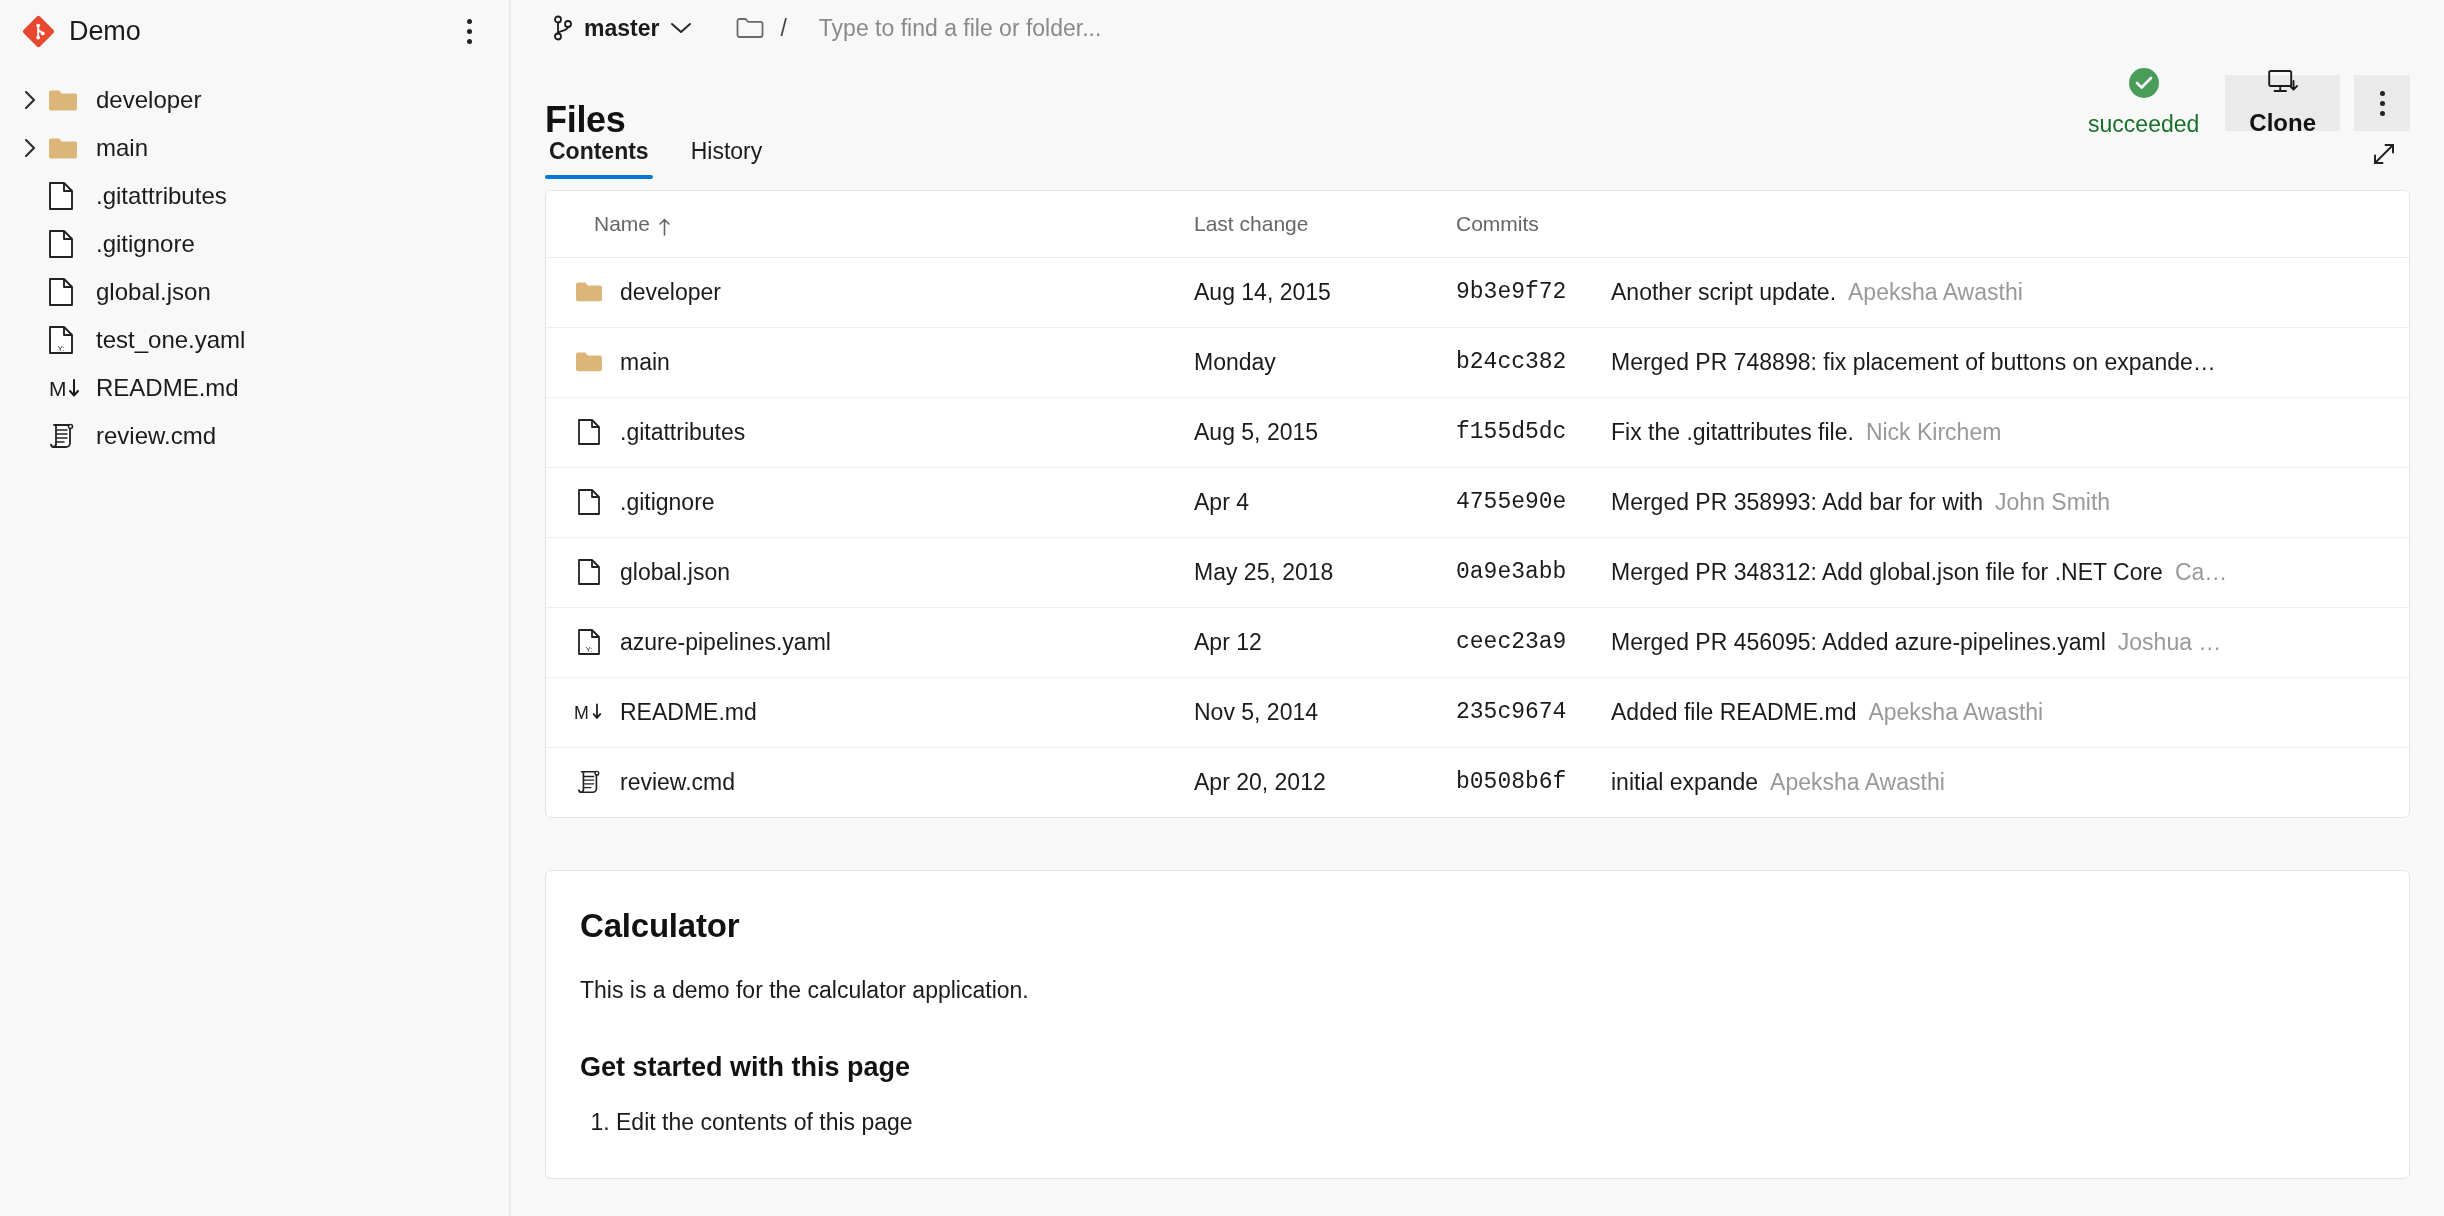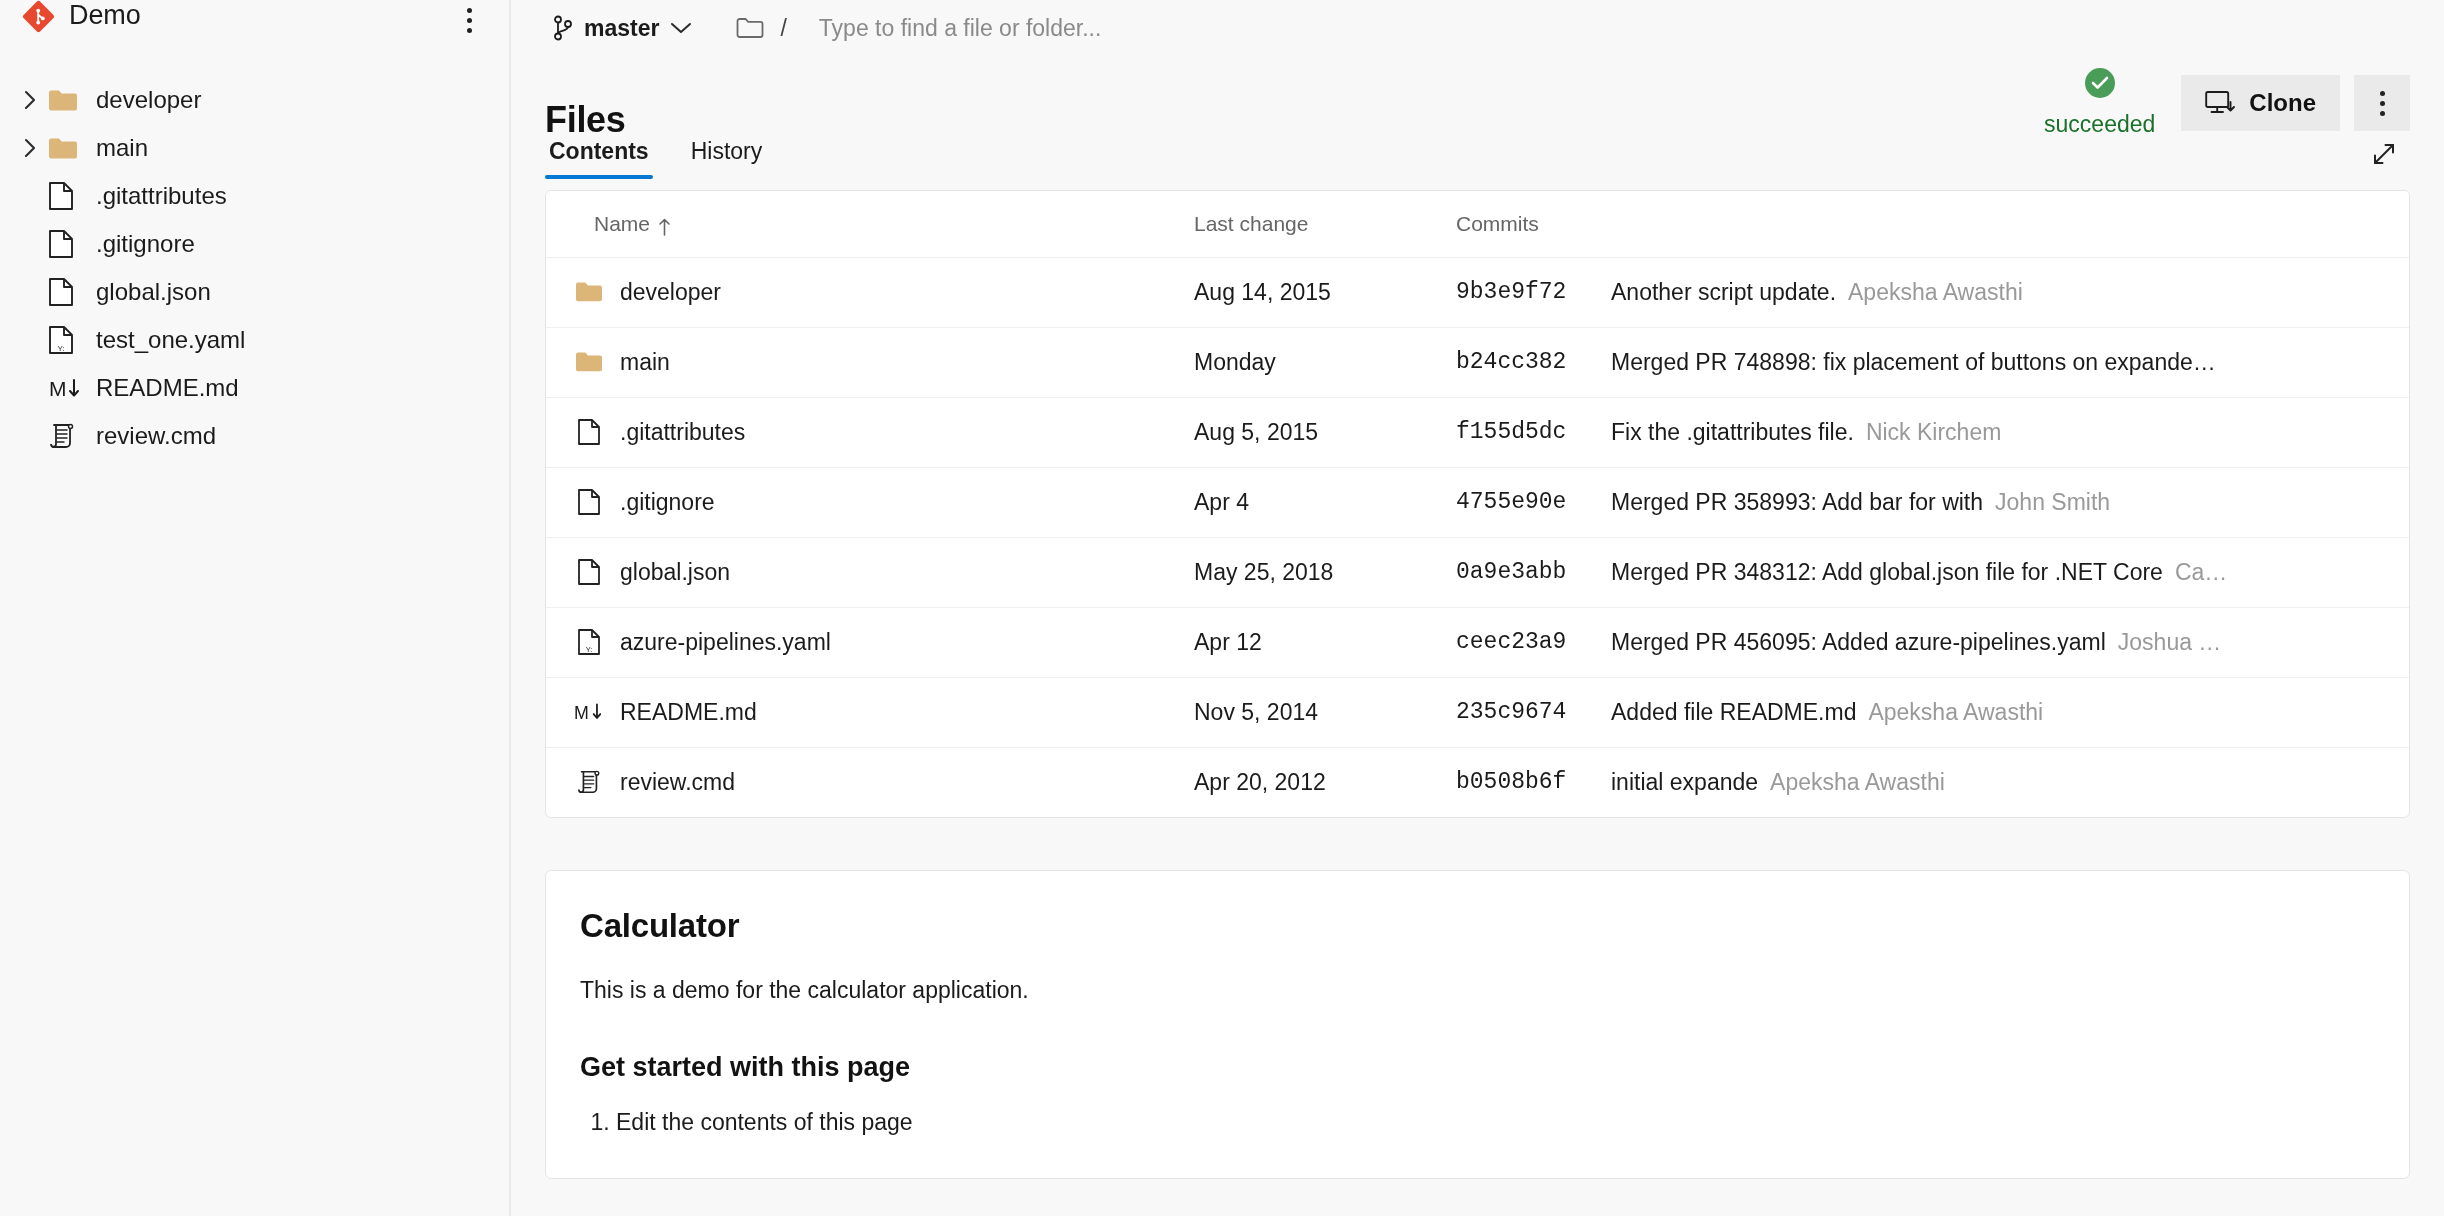--- a/index.html
+++ b/index.html
@@ -22,21 +22,21 @@
   #sidebar {
     width: 511px;
     height: 1216px;
     background: #f8f8f8;
     border-right: 2px solid #e9e9e9;
     flex: 0 0 511px;
     position: relative;
   }
   .repo-header {
     display: flex;
-    align-items: flex-start;
+    align-items: center;
     height: 62px;
     padding: 0 22px 0 22px;
   }
   .git-logo {
     width: 33px; height: 33px;
     flex: 0 0 33px;
     position: relative;
     margin-right: 14px;
   }
   .repo-title {
@@ -167,20 +167,21 @@
   .btn {
     background: #eaeaea;
     border: none;
     border-radius: 0;
     height: 56px;
     display: flex; align-items: center; justify-content: center;
     gap: 14px;
     padding: 0 24px;
     cursor: pointer;
     font-family: "Liberation Sans", sans-serif;
+    flex-direction: column;
   }
   .btn-label {
     font-size: 24px; font-weight: 700; color: #121212;
   }
   .btn-icon-only { width: 56px; padding: 0; }
   .btn-icon-only .kdots {
     display: flex; flex-direction: column; gap: 5px; align-items: center;
   }
   .btn-icon-only .kdots i {
     width: 5px; height: 5px; border-radius: 50%; background: #222; display:block;

